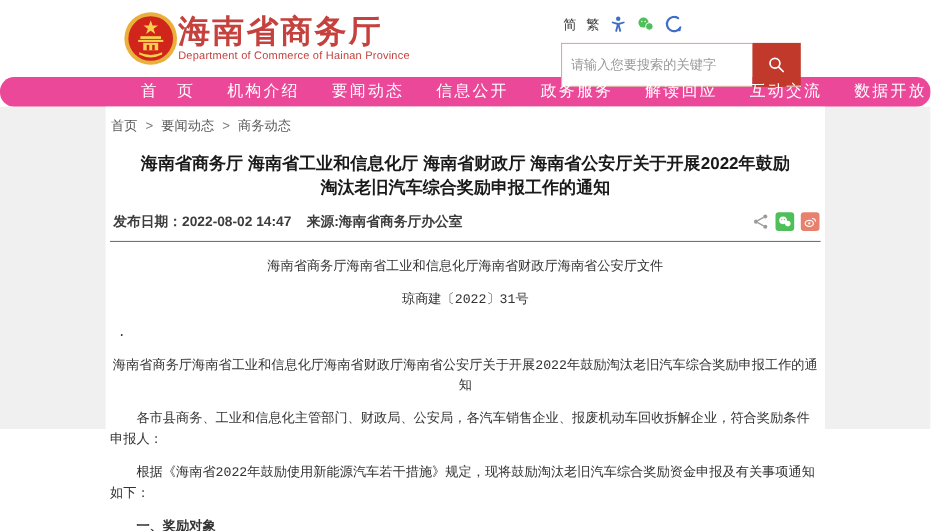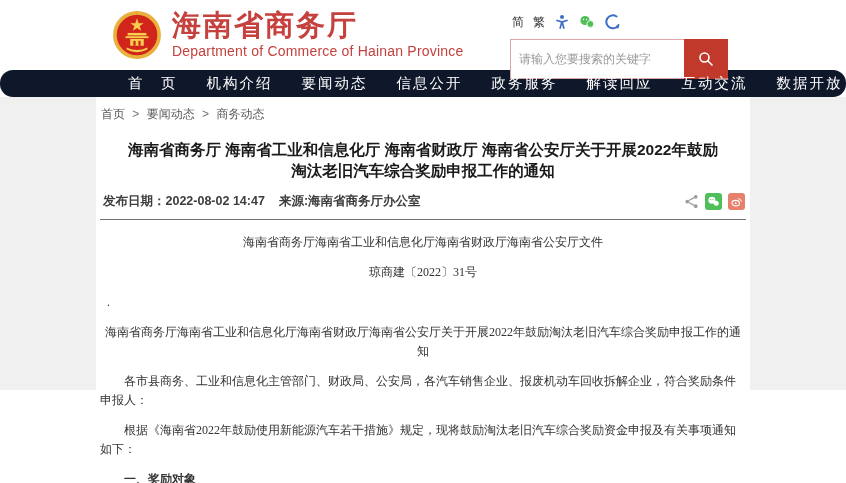--- a/index.html
+++ b/index.html
@@ -4,39 +4,39 @@
 <style>
   * { margin:0; padding:0; box-sizing:border-box; }
   html,body { width:846px; height:483px; overflow:hidden; background:#fff;
     font-family:"Liberation Sans","DejaVu Sans",sans-serif; }
 
   
   .header { height:70px; background:#fff; display:flex; align-items:flex-start;
     justify-content:space-between; padding:8px 118px 0 112px; }
   .brand { display:flex; align-items:center; }
   .emblem { width:50px; height:50px; margin-top:2px; }
-  .brand-text { margin-left:10px; }
+  .brand-text { margin-left:0; }
   .site-name { font-family:"DejaVu Serif","Liberation Serif",serif; font-weight:bold;
     font-size:29px; color:#c5413e; letter-spacing:2px; line-height:32px; }
-  .site-name-en { font-size:14px; color:#c5413e; margin-top:2px; letter-spacing:.2px; }
+  .site-name-en { font-size:10px; color:#c5413e; margin-top:2px; letter-spacing:.2px; }
 
   .header-right { width:218px; }
   .quick-row { display:flex; align-items:center; gap:9px; height:20px; margin:4px 0 7px 2px; }
   .lang-link { font-size:12px; color:#333; cursor:pointer; }
   .qicon { width:16px; height:16px; display:inline-block; }
 
   .search-bar { display:flex; height:40px; }
   .search-input { flex:1; border:1px solid #dba7a7; border-right:none; outline:none;
     padding:0 8px; font-size:12px; color:#666; background:#fff; }
   .search-input::placeholder { color:#999; }
   .search-btn { width:44px; background:#c0392b; border:none; cursor:pointer;
     display:flex; align-items:center; justify-content:center; }
 
   
-  .nav { height:27px; background:#0f172a;border-radius:13px; }
+  .nav { height:27px; background:#ec4899;border-radius:13px; }
   .nav ul { list-style:none; display:flex; align-items:center; height:27px;
     padding-left:128px; }
   .nav li { color:#fff; font-size:14.5px; letter-spacing:2px; line-height:27px;
     margin-right:29px; cursor:pointer; white-space:nowrap; }
 
   
   .page-bg { background:#f0f0f0; height:293px; }
   .container { width:654px; margin:0 auto; background:#fff; height:386px; padding:0 4px; }
 
   .breadcrumb { font-size:12px; color:#595959; padding:9px 0 6px 1px; }
@@ -50,21 +50,21 @@
   .meta-row { display:flex; justify-content:space-between; align-items:center;
     border-bottom:1px solid #737373; padding:0 1px 9px 3px; margin-bottom:13px; }
   .meta-left { font-size:12.5px; color:#3d3d3d; font-weight:bold; }
   .meta-left .gap { display:inline-block; width:14px; }
   .share-icons { display:flex; align-items:center; gap:6px; }
   .share-icons .sq { width:17px; height:17px; border-radius:3px; display:flex;
     align-items:center; justify-content:center; cursor:pointer; }
   .sq-wechat { background:#4fbf5a; }
   .sq-weibo { background:#e8806e; }
 
-  .body-text p { font-family:Liberation Serif, serif; font-size:12px;
+  .body-text p { font-family:Liberation Mono, monospace; font-size:12px;
     color:#333; line-height:19px; margin-bottom:11px; }
   .p-center { text-align:center; }
   .p-indent { text-indent:2em; }
   .p-bold { font-weight:bold; }
   .p-dot { font-size:11px; line-height:8px; margin-bottom:6px; margin-left:7px; }
 </style>
 </head>
 <body>
 
 <div class="header">

